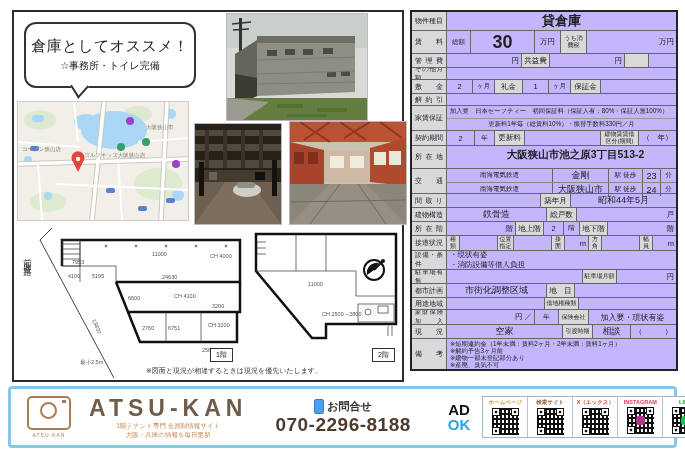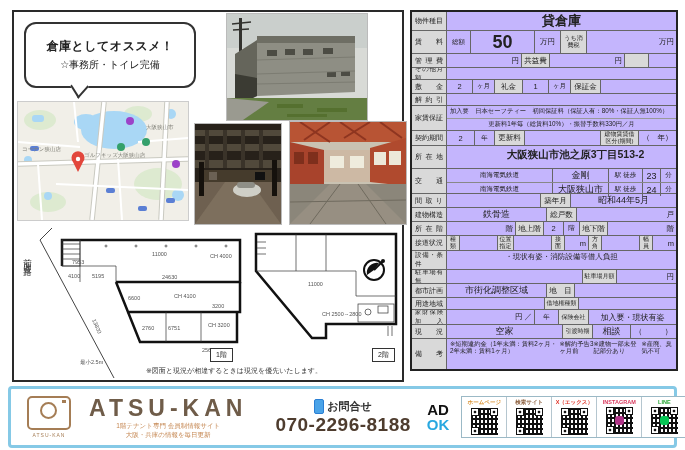--- a/index.html
+++ b/index.html
@@ -4,21 +4,21 @@
 <style>
   html,body{margin:0;padding:0;background:#fff;}
   .page{position:relative;width:685px;height:450px;background:#fff;overflow:hidden;
         font-family:"Liberation Sans","DejaVu Sans",sans-serif;color:#222;}
   
   .panel{position:absolute;left:12px;top:10px;width:392px;height:372px;border:2px solid #2a2a2a;background:#fff;box-sizing:border-box;}
   .bubble{position:absolute;left:10px;top:10px;width:168px;height:62px;border:2px solid #333;border-radius:12px;
           background:#fff;display:flex;flex-direction:column;align-items:center;justify-content:center;z-index:3;}
   .bubble::after{content:"";position:absolute;left:46px;bottom:-8px;width:13px;height:13px;background:#fff;
           border-right:2px solid #333;border-bottom:2px solid #333;transform:rotate(58deg) skew(16deg);}
-  .bubble .l1{font-size:12px;font-weight:bold;letter-spacing:.5px;}
+  .bubble .l1{font-size:15px;font-weight:normal;letter-spacing:.5px;}
   .bubble .l2{font-size:10px;margin-top:3px;}
   .photo{position:absolute;box-shadow:0 0 0 1px #bbb;}
   .mapbox{position:absolute;left:4px;top:90px;width:170px;height:118px;box-shadow:0 0 0 1px #ccc;}
   .maplbl{position:absolute;font-size:5.5px;color:#82827a;white-space:nowrap;}
   .plans{position:absolute;left:2px;top:214px;width:386px;height:152px;}
   .froad{position:absolute;left:8px;top:240px;writing-mode:vertical-rl;font-size:8.5px;letter-spacing:3px;color:#333;}
   .flr{position:absolute;border:1px solid #333;background:#fff;font-size:7px;padding:1px 5px;}
   .plannote{position:absolute;left:132px;top:354px;font-size:7px;color:#333;}
   .dim{font-size:5.5px;fill:#555;}
   
@@ -27,21 +27,21 @@
   .tr:first-child{border-top:none;}
   .c{border-left:1px solid #666;display:flex;align-items:center;justify-content:center;padding:0 2px;box-sizing:border-box;overflow:hidden;min-width:0;}
   .c:first-child{border-left:none;}
   .lbl{width:34px;flex:none;background:#d9d9d9;padding:0 3px;}
   .lbl span{width:100%;text-align:justify;text-align-last:justify;font-size:7px;}
   .g{background:#d9d9d9;}
   .grow{flex:1;}
   .right{justify-content:flex-end;}
   .sm{font-size:6.5px;}
   .sm2{font-size:6px;line-height:1.15;text-align:center;word-break:break-all;padding:0 1px;}
-  .col{display:flex;flex-direction:row;justify-content:center;align-items:flex-start;padding:1px 3px;}
+  .col{display:flex;flex-direction:column;justify-content:center;align-items:flex-start;padding:1px 3px;}
   .sub{display:flex;align-items:stretch;flex:1;}
   .sub+.sub{border-top:1px solid #888;}
   .v9{font-size:9px;}
   .v13{font-size:13px;font-weight:600;}
   .v18{font-size:18px;font-weight:600;}
   .v11{font-size:10.5px;font-weight:600;}
   
   .footer{position:absolute;left:8px;top:386px;width:669px;height:62px;border:3px solid #85c9e6;border-radius:4px;
           background:#fff;box-sizing:border-box;display:flex;align-items:center;}
   .cam{width:40px;height:30px;border:2.5px solid #a57d55;border-radius:5px;position:relative;margin-left:16px;flex:none;}
@@ -49,21 +49,21 @@
   .cam::after{content:"";position:absolute;right:3px;top:2px;width:4px;height:3px;background:#a57d55;}
   .camwrap{display:flex;flex-direction:column;align-items:center;flex:none;}
   .camcap{font-size:5px;color:#a57d55;letter-spacing:1px;margin-top:2px;margin-left:16px;}
   .brand{display:flex;flex-direction:column;align-items:center;margin-left:18px;flex:none;}
   .brand .nm{font-size:23px;font-weight:800;letter-spacing:5px;color:#6f5c49;}
   .brand .tg{font-size:6.5px;color:#c4854f;line-height:1.25;text-align:center;}
   .contact{display:flex;flex-direction:column;align-items:center;margin-left:28px;flex:none;}
   .contact .cl{font-size:11px;font-weight:bold;color:#333;display:flex;align-items:center;gap:3px;}
   .phic{width:8px;height:13px;background:#4aa3e8;border:1px solid #2a7fd4;border-radius:2px;}
   .contact .pn{font-size:19px;font-weight:800;color:#4e3c2e;letter-spacing:.5px;}
-  .adok{display:flex;flex-direction:column;align-items:center;margin-left:16px;flex:none;line-height:1;}
+  .adok{display:flex;flex-direction:column;align-items:center;margin-left:37px;flex:none;line-height:1;}
   .adok .ad{font-size:15px;font-weight:900;color:#111;}
   .adok .ok{font-size:15px;font-weight:900;color:#29a8e0;}
   .qrpanel{margin-left:12px;display:flex;border:1px solid #9bb9c6;background:#fff;flex:none;}
   .qritem{width:42px;padding:2px 1px;border-left:1px solid #b5c6cf;display:flex;flex-direction:column;align-items:center;}
   .qritem:first-child{border-left:none;}
   .qrlbl{font-size:5.5px;font-weight:bold;white-space:nowrap;}
   .qr{width:27px;height:27px;position:relative;margin-top:2px;
       background:repeating-linear-gradient(0deg,#111 0 2px,transparent 2px 5px),
                  repeating-linear-gradient(90deg,#111 0 2px,#fff 2px 4px);}
   .qr i{position:absolute;width:8px;height:8px;box-sizing:border-box;border:1.5px solid #111;
@@ -313,21 +313,21 @@
           <span>物件種目</span>
         </div>
       <div class="c grow v13">貸倉庫</div>
     </div>
 
     <div class="tr" style="height:22px">
       <div class="c lbl">
           <span>賃料</span>
         </div>
       <div class="c sm" style="width:24px">総額</div>
-      <div class="c v18" style="width:64px">50</div>
+      <div class="c v18" style="width:64px">30</div>
       <div class="c" style="width:26px">万円</div>
       <div class="c g sm2" style="width:26px">うち消費税</div>
       <div class="c grow right">万円</div>
     </div>
 
     <div class="tr" style="height:13px">
       <div class="c lbl">
           <span>管理費</span>
         </div>
       <div class="c grow right">円</div>

